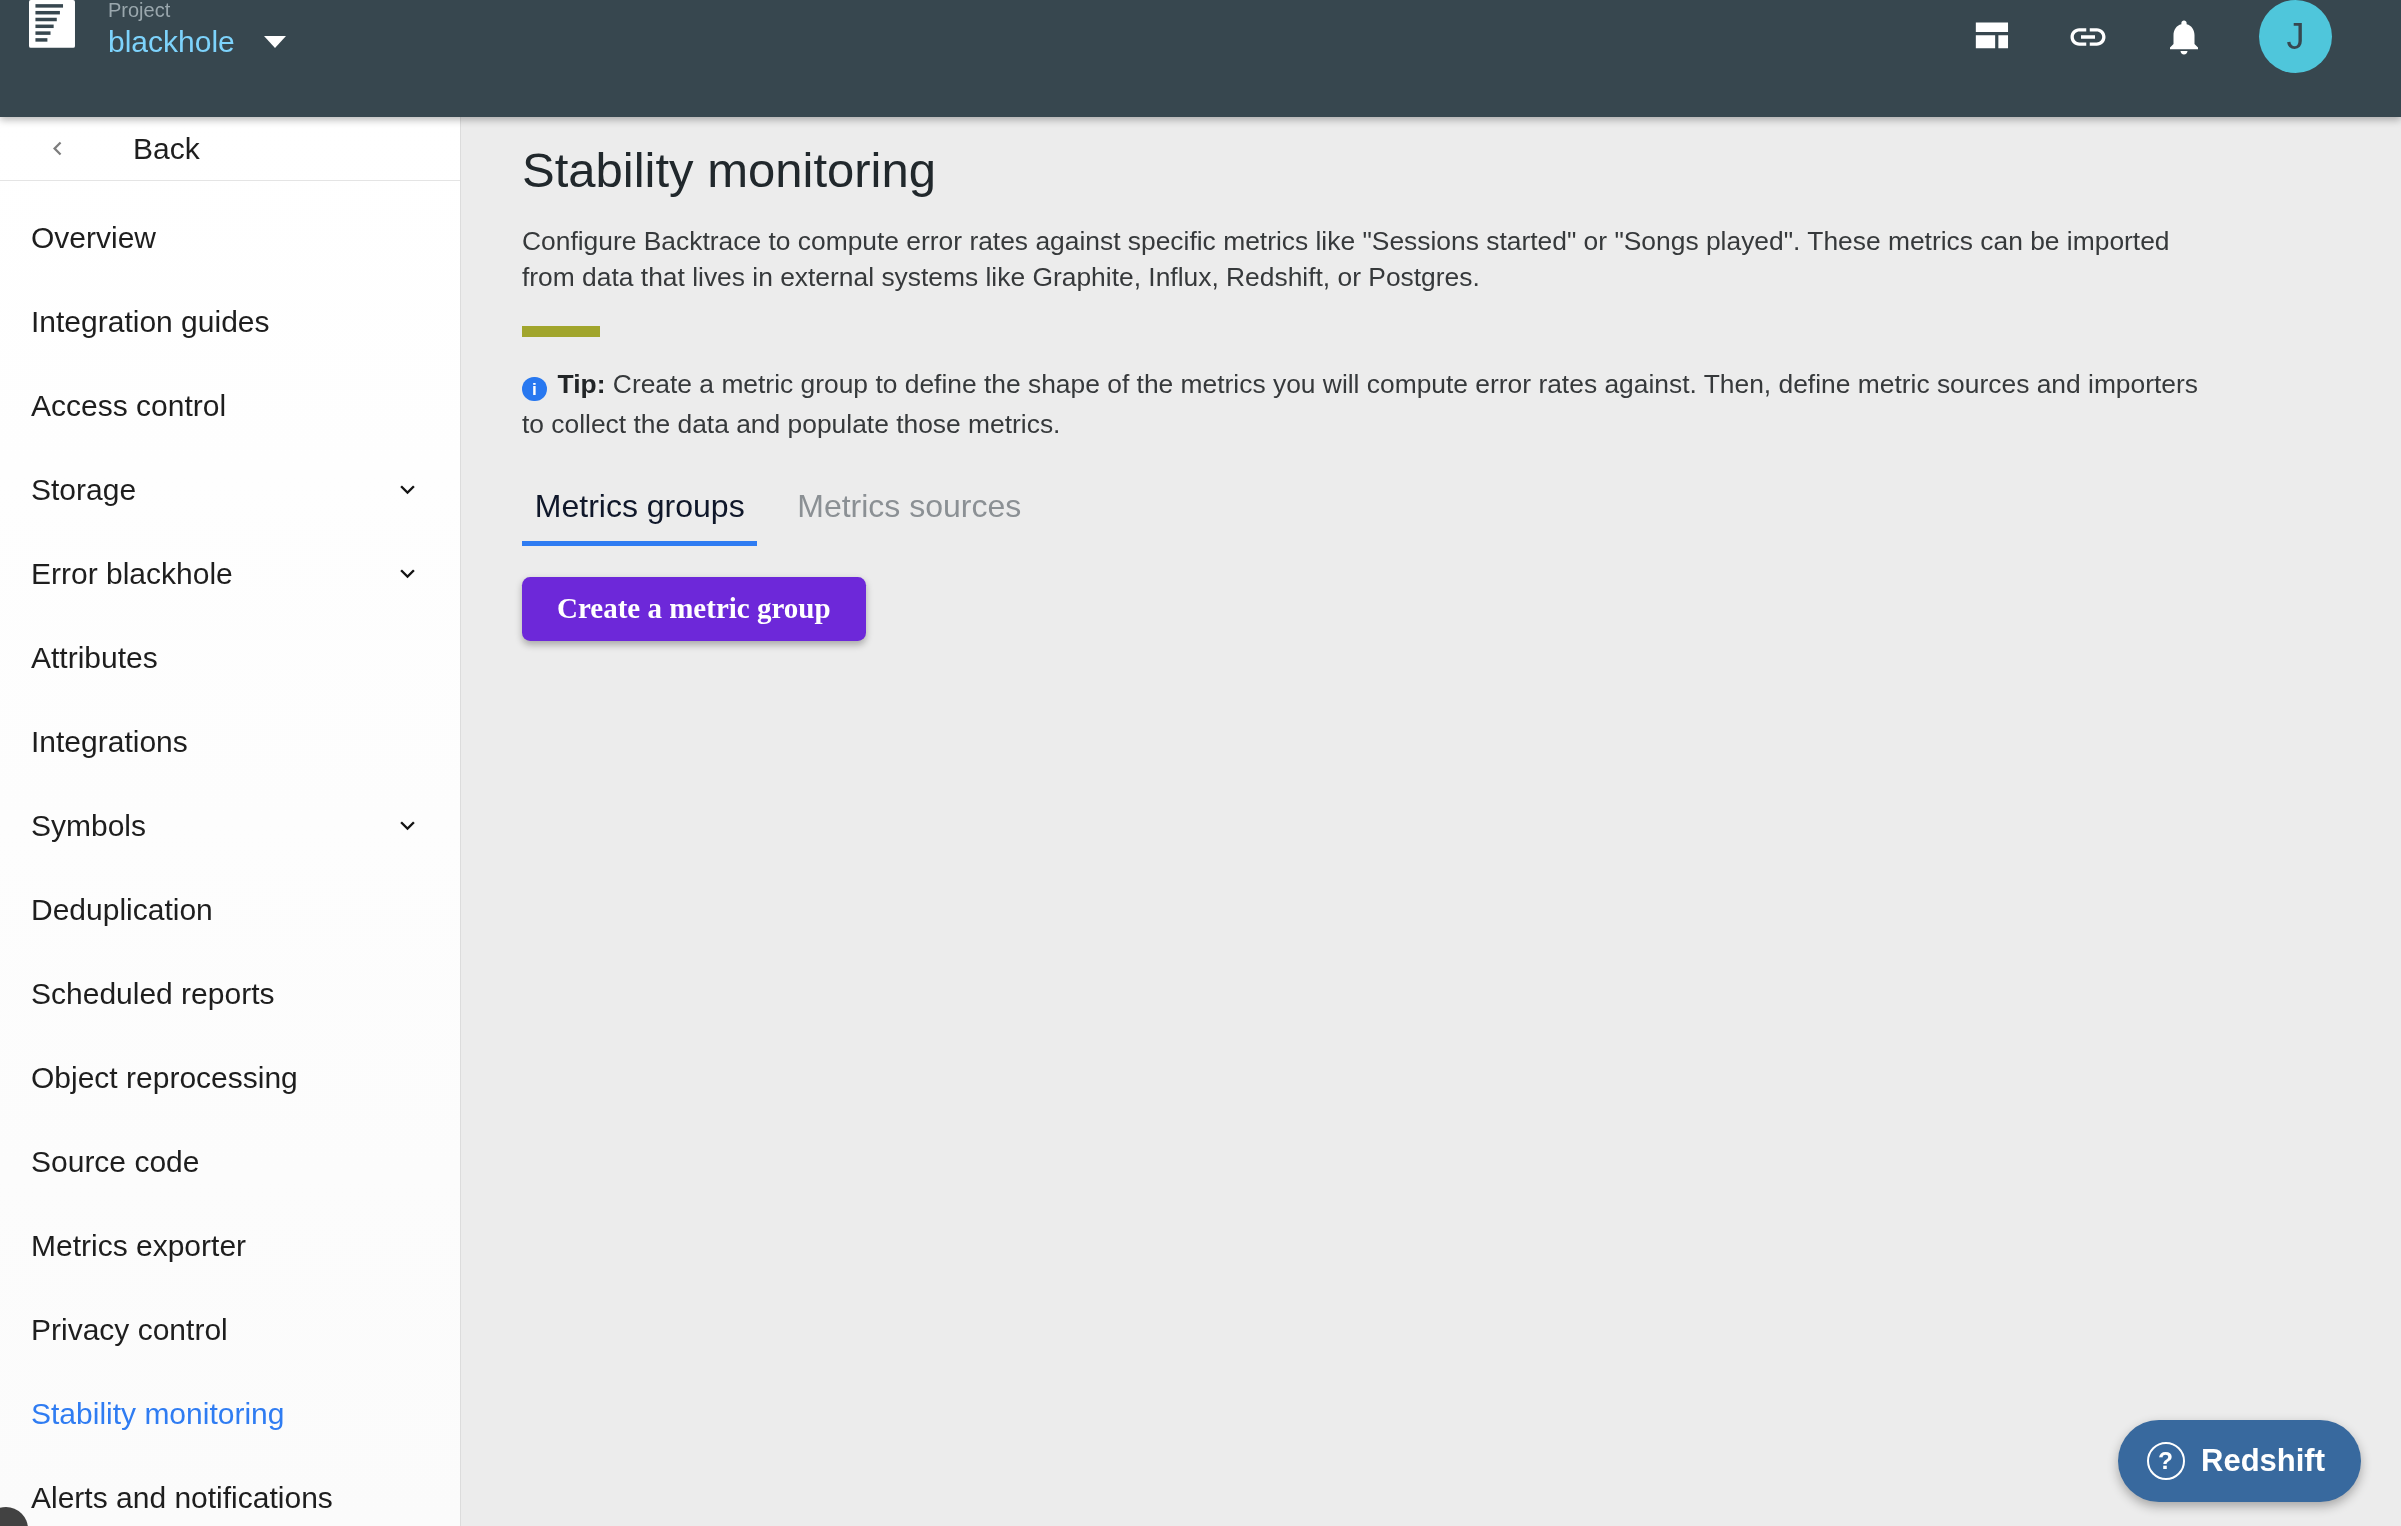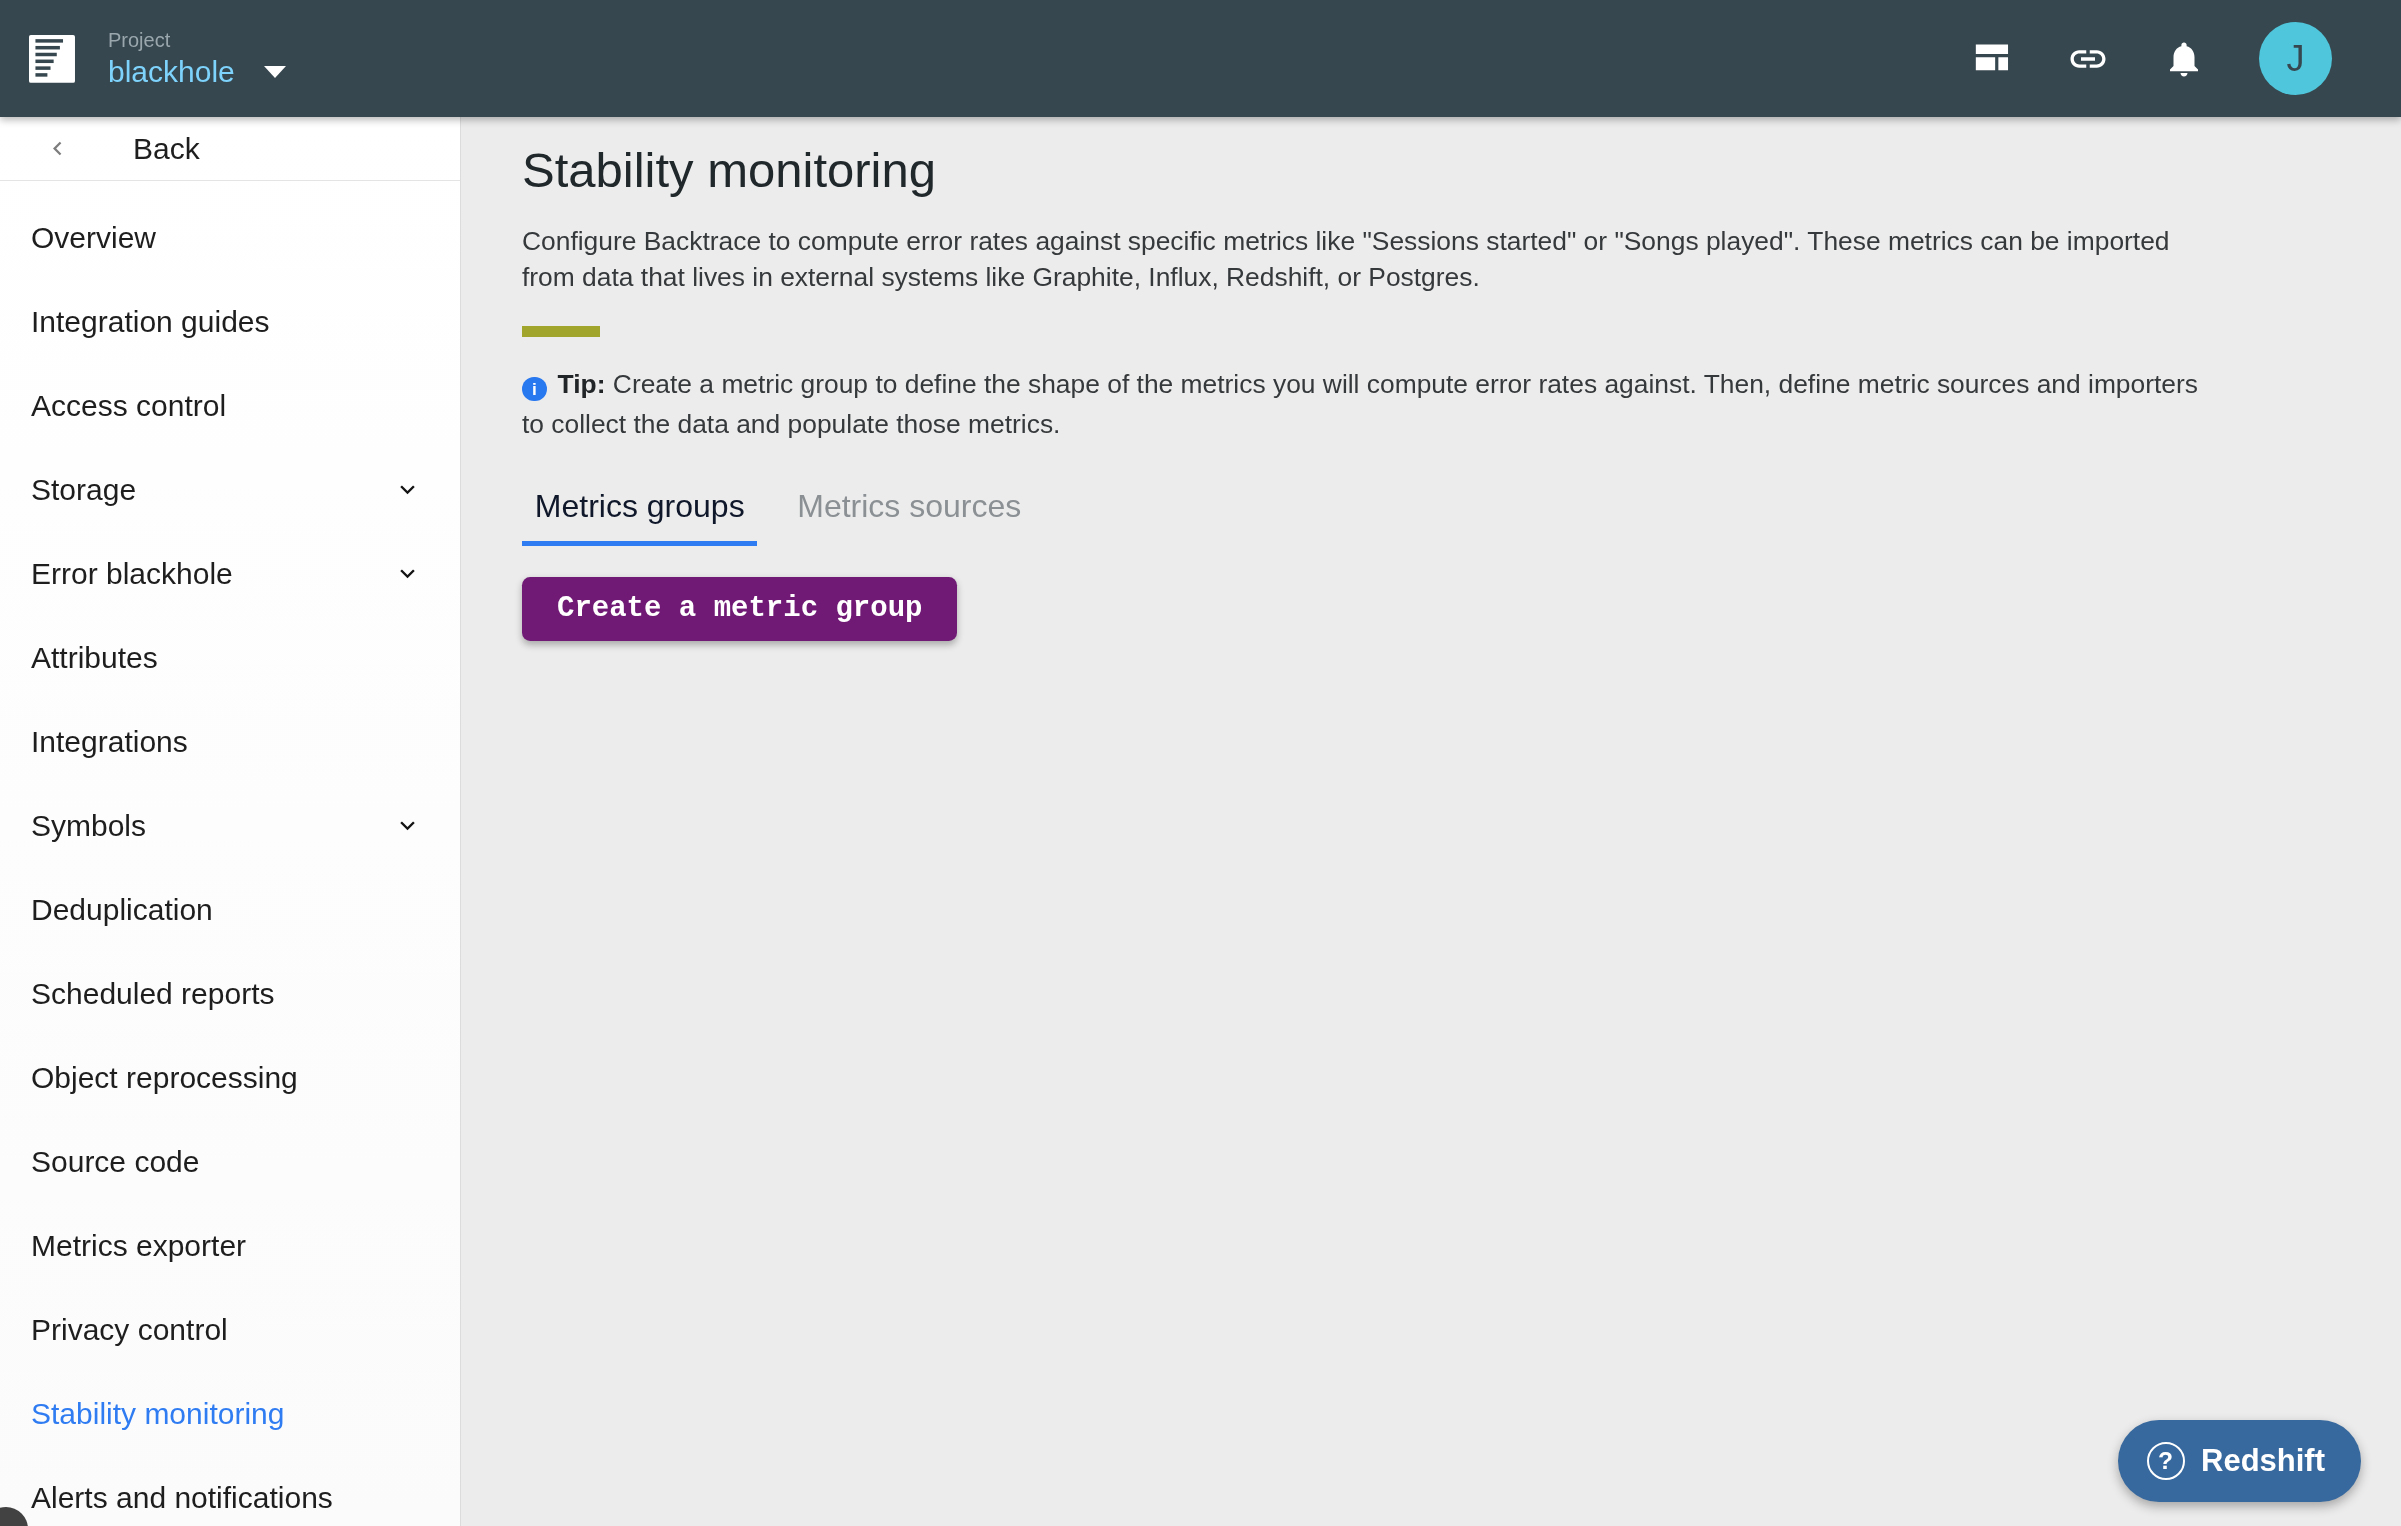--- a/index.html
+++ b/index.html
@@ -17,21 +17,21 @@
     font-family:"Liberation Sans","DejaVu Sans",sans-serif;
     background:var(--content-bg);
     position:relative;
     color:#222;
   }
 
   
   .topbar{
     position:absolute;top:0;left:0;width:100%;height:117px;
     background:var(--topbar-bg);
-    display:flex;align-items:center;
+    display:flex;align-items:flex-start;
     padding:0 69px 0 29px;
     box-shadow:0 2.7px 7.3px rgba(0,0,0,.28);
     z-index:30;
   }
   .logo{width:46px;height:47px;flex:0 0 auto;}
   .project-block{margin-left:33px;line-height:1;cursor:pointer;}
   .project-label{font-size:20px;color:#9aa7ad;display:block;margin-bottom:7.3px;}
   .project-row{display:flex;align-items:center;}
   .project-name{font-size:30px;color:#7dd3fc;}
   .caret-down{
@@ -95,22 +95,22 @@
   }
   .tip b{color:#222527;}
   .tabs{margin-top:44px;display:flex;gap:27px;}
   .tab{
     font-size:32px;padding:0 12.8px 15.5px;cursor:pointer;
     color:#8b9094;border-bottom:5.5px solid transparent;white-space:nowrap;
   }
   .tab.active{color:#0f172a;border-bottom-color:var(--accent-blue);}
   .create-btn{
     margin-top:31px;height:64px;padding:0 35px;
-    background:#701a75;color:#ffffff;border:none;border-radius:8.2px;
-    font-family:Liberation Mono, monospace;font-size:29px;font-weight:bold;
+    background:#6d28d9;color:#ffffff;border:none;border-radius:8.2px;
+    font-family:Liberation Serif, serif;font-size:29px;font-weight:bold;
     box-shadow:0 3.6px 7.3px rgba(0,0,0,.28);cursor:pointer;
   }
 
   
   .support-btn{
     position:absolute;right:40px;bottom:25.5px;height:82px;
     display:flex;align-items:center;gap:16.4px;
     padding:0 36px 0 29px;border-radius:41px;
     background:var(--support-blue);color:#ffffff;
     box-shadow:0 4.6px 11px rgba(0,0,0,.3);cursor:pointer;z-index:40;

